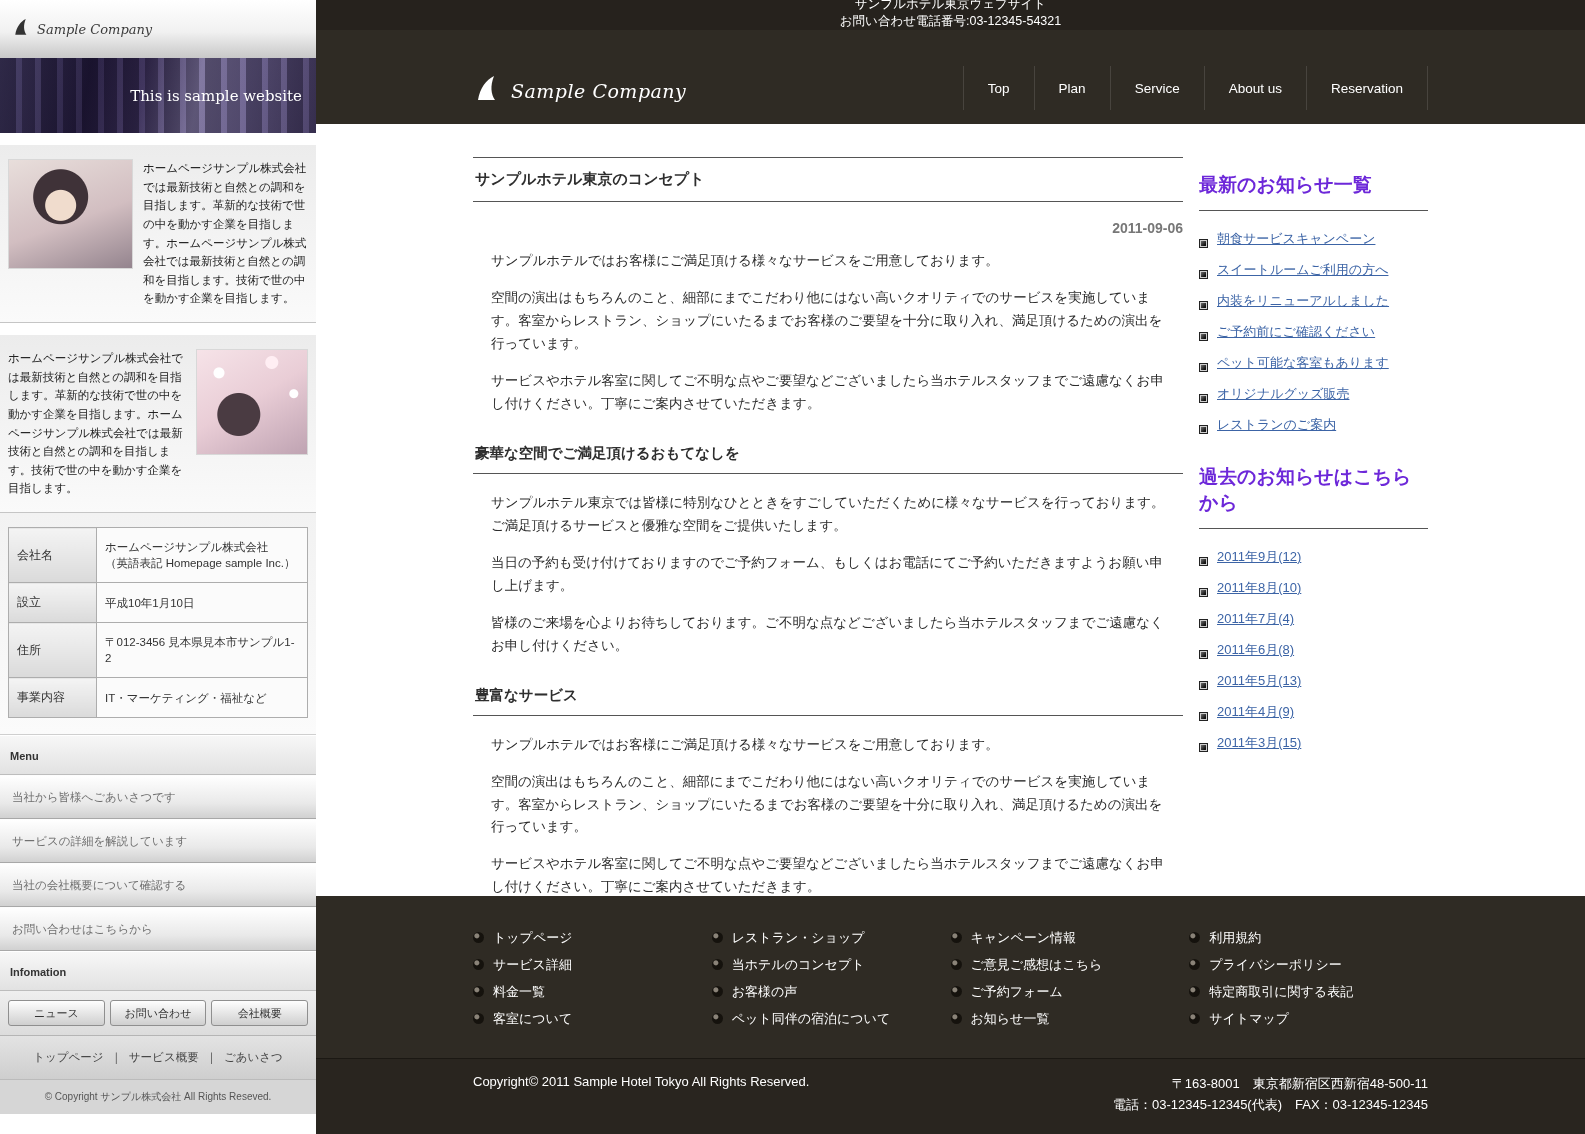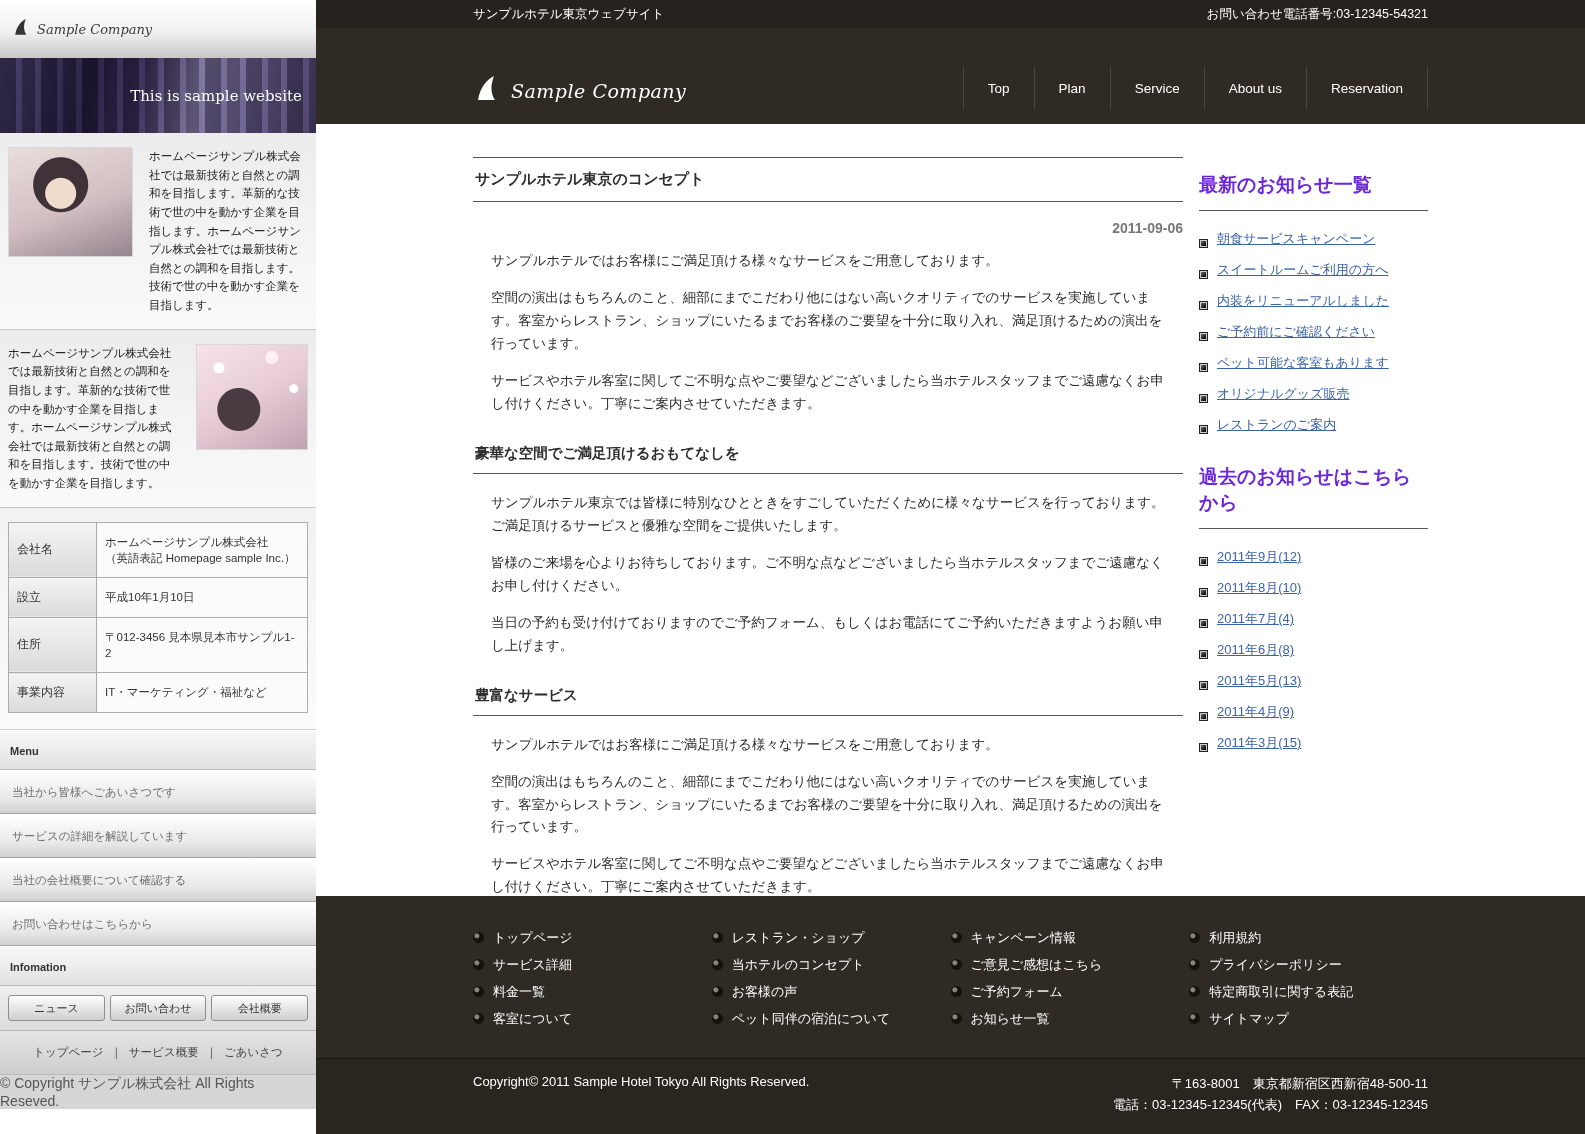--- a/index.html
+++ b/index.html
@@ -23,22 +23,23 @@
   }
   .sb-banner::before {
     content:""; position:absolute; inset:0; opacity:.55;
     background:repeating-linear-gradient(90deg, rgba(8,4,22,.7) 0 16px, rgba(95,85,135,.25) 16px 22px, rgba(8,4,22,.55) 22px 35px, rgba(130,120,170,.2) 35px 41px);
   }
   .sb-banner-text {
     position:absolute; right:14px; top:50%; transform:translateY(-50%); z-index:1;
     color:#fff; font-family:"DejaVu Serif","Liberation Serif",serif; font-size:15px;
   }
   .sb-section {
-    display:flex; gap:16px; padding:14px 8px; border-bottom:1px solid #c5c5c5;
+    display:flex; gap:10px; padding:14px 8px; border-bottom:1px solid #c5c5c5;
     background:linear-gradient(180deg,#ececec 0%,#fafafa 100%);
+    margin-top:12px;
   }
   .sb-photo { flex:none; border:1px solid #d8d8d8; }
   .photo-woman {
     width:125px; height:110px;
     background:
       radial-gradient(circle at 42% 42%, #f0dccd 0 15px, transparent 16px),
       radial-gradient(circle at 42% 34%, #3f3238 0 27px, transparent 28px),
       linear-gradient(160deg,#e8dedb 0%,#d2bec1 55%,#94848e 100%);
   }
   .photo-blossom {
@@ -83,29 +84,29 @@
     font-family:"Liberation Sans","DejaVu Sans",sans-serif;
   }
   .sb-links {
     display:flex; justify-content:center; align-items:center; gap:7px; height:44px;
     background:linear-gradient(180deg,#e3e3e3,#cecece); font-size:11.5px; color:#444;
     border-top:1px solid #b5b5b5;
   }
   .sb-links a { color:#444; text-decoration:none; cursor:pointer; }
   .sb-copyright {
     height:35px; display:flex; align-items:center; justify-content:center;
-    font-size:14px; color:#555; background:#d6d6d6; border-top:1px solid #bbb;
+    font-size:10px; color:#555; background:#d6d6d6; border-top:1px solid #bbb;
   }
 
   
   .main { flex:1; display:flex; flex-direction:column; background:#fff; }
   .inner { width:955px; margin:0 auto; }
 
   .topbar { height:30px; background:#26221d; }
-  .topbar .inner { height:100%; display:flex; align-items:center; justify-content:space-between; color:#fff; font-size:12.5px; }
+  .topbar .inner { height:100%; display:flex; align-items:center; justify-content:flex-end; color:#fff; font-size:12.5px;flex-direction:column; }
 
   .header { height:103px; background:#2f2b24; }
   .header .inner { height:100%; display:flex; align-items:flex-end; justify-content:space-between; padding-bottom:14px; }
   .header-logo { display:flex; align-items:center; gap:12px; color:#fff; padding-bottom:2px; }
   .header-logo-text { font-family:"DejaVu Serif","Liberation Serif",serif; font-style:italic; font-size:19px; letter-spacing:.5px; }
   .nav { display:flex; align-items:stretch; height:44px; }
   .nav-item {
     display:flex; align-items:center; padding:0 24px; color:#fff; font-size:13.5px;
     text-decoration:none; cursor:pointer; border-left:1px solid rgba(255,255,255,.12);
   }
@@ -266,22 +267,22 @@
       <div class="inner">
 
         <article class="article">
           <h1 class="article-title">サンプルホテル東京のコンセプト</h1>
           <div class="article-date">2011-09-06</div>
           <p>サンプルホテルではお客様にご満足頂ける様々なサービスをご用意しております。</p>
           <p>空間の演出はもちろんのこと、細部にまでこだわり他にはない高いクオリティでのサービスを実施しています。客室からレストラン、ショップにいたるまでお客様のご要望を十分に取り入れ、満足頂けるための演出を行っています。</p>
           <p>サービスやホテル客室に関してご不明な点やご要望などございましたら当ホテルスタッフまでご遠慮なくお申し付けください。丁寧にご案内させていただきます。</p>
           <h2>豪華な空間でご満足頂けるおもてなしを</h2>
           <p>サンプルホテル東京では皆様に特別なひとときをすごしていただくために様々なサービスを行っております。ご満足頂けるサービスと優雅な空間をご提供いたします。</p>
+          <p>当日の予約も受け付けておりますのでご予約フォーム、もしくはお電話にてご予約いただきますようお願い申し上げます。</p>
           <p>皆様のご来場を心よりお待ちしております。ご不明な点などございましたら当ホテルスタッフまでご遠慮なくお申し付けください。</p>
-          <p>当日の予約も受け付けておりますのでご予約フォーム、もしくはお電話にてご予約いただきますようお願い申し上げます。</p>
           <h2>豊富なサービス</h2>
           <p>サンプルホテルではお客様にご満足頂ける様々なサービスをご用意しております。</p>
           <p>空間の演出はもちろんのこと、細部にまでこだわり他にはない高いクオリティでのサービスを実施しています。客室からレストラン、ショップにいたるまでお客様のご要望を十分に取り入れ、満足頂けるための演出を行っています。</p>
           <p>サービスやホテル客室に関してご不明な点やご要望などございましたら当ホテルスタッフまでご遠慮なくお申し付けください。丁寧にご案内させていただきます。</p>
           <p>ご不明な点、気になる点などございましたらお気軽にお問い合わせください。</p>
 
           <div class="pagination">
             <span>
               <span>←「</span><a>豪華な空間でご満足頂けるおもてなしを</a><span>」 前の記事へ</span>
             </span>

